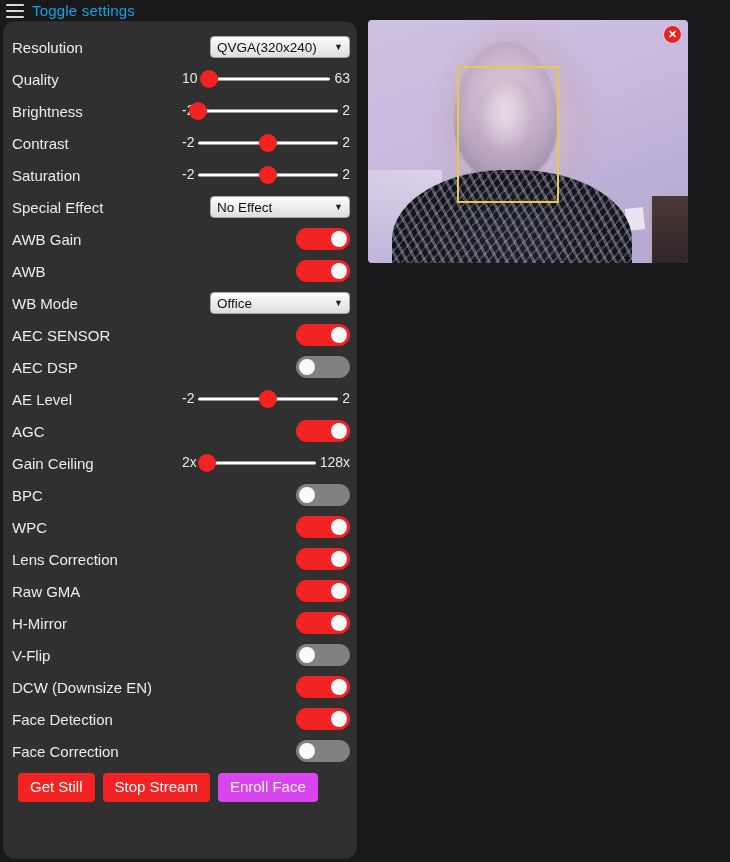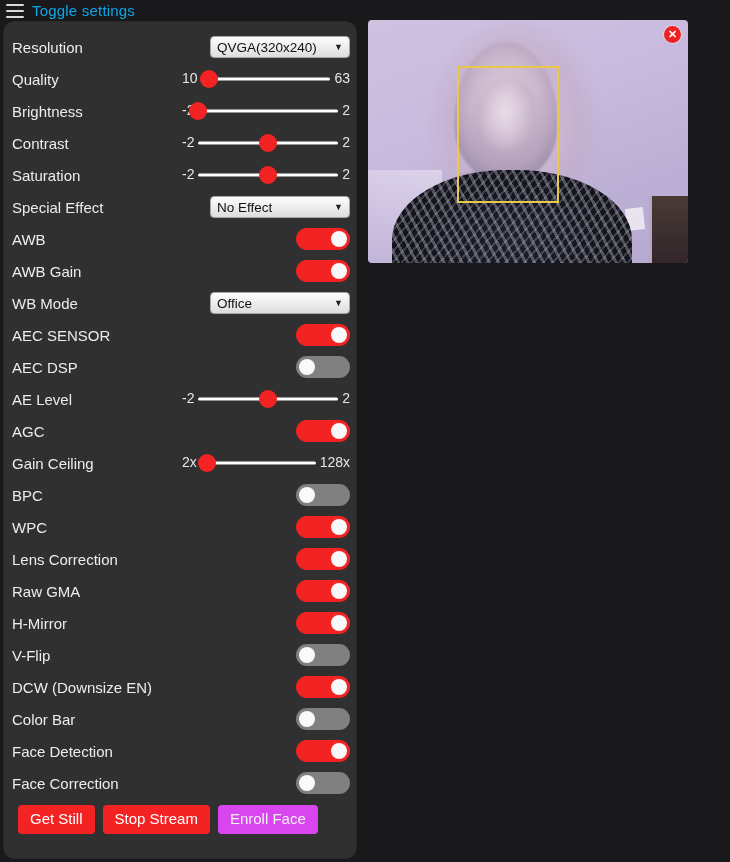--- a/index.html
+++ b/index.html
@@ -274,29 +274,29 @@
         <div class="row">
           <div class="row-label">Special Effect</div>
           <div class="row-control">
             <div class="select">
               <span>No Effect</span>
               <span class="caret">▼</span>
             </div>
           </div>
         </div>
         <div class="row">
+          <div class="row-label">AWB Gain</div>
+          <div class="row-control">
+            <div class="toggle on">
+              <div class="knob"></div>
+            </div>
+          </div>
+        </div>
+        <div class="row">
           <div class="row-label">AWB</div>
-          <div class="row-control">
-            <div class="toggle on">
-              <div class="knob"></div>
-            </div>
-          </div>
-        </div>
-        <div class="row">
-          <div class="row-label">AWB Gain</div>
           <div class="row-control">
             <div class="toggle on">
               <div class="knob"></div>
             </div>
           </div>
         </div>
         <div class="row">
           <div class="row-label">WB Mode</div>
           <div class="row-control">
             <div class="select">
@@ -400,28 +400,20 @@
           <div class="row-control">
             <div class="toggle">
               <div class="knob"></div>
             </div>
           </div>
         </div>
         <div class="row">
           <div class="row-label">DCW (Downsize EN)</div>
           <div class="row-control">
             <div class="toggle on">
-              <div class="knob"></div>
-            </div>
-          </div>
-        </div>
-        <div class="row">
-          <div class="row-label">Color Bar</div>
-          <div class="row-control">
-            <div class="toggle">
               <div class="knob"></div>
             </div>
           </div>
         </div>
         <div class="row">
           <div class="row-label">Face Detection</div>
           <div class="row-control">
             <div class="toggle on">
               <div class="knob"></div>
             </div>

